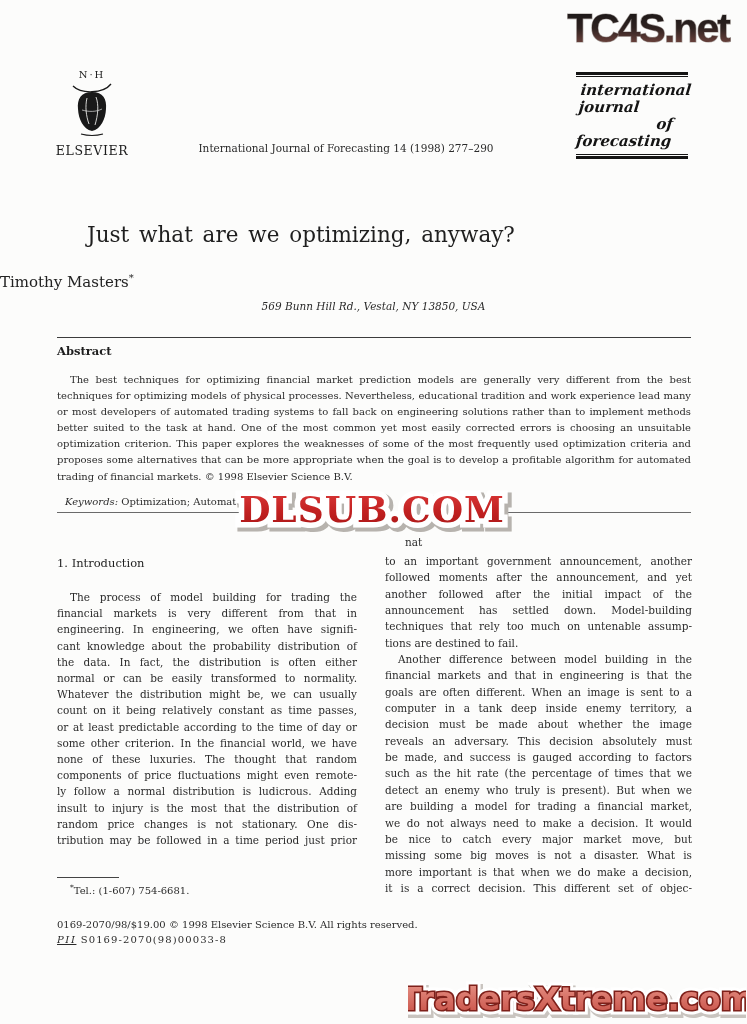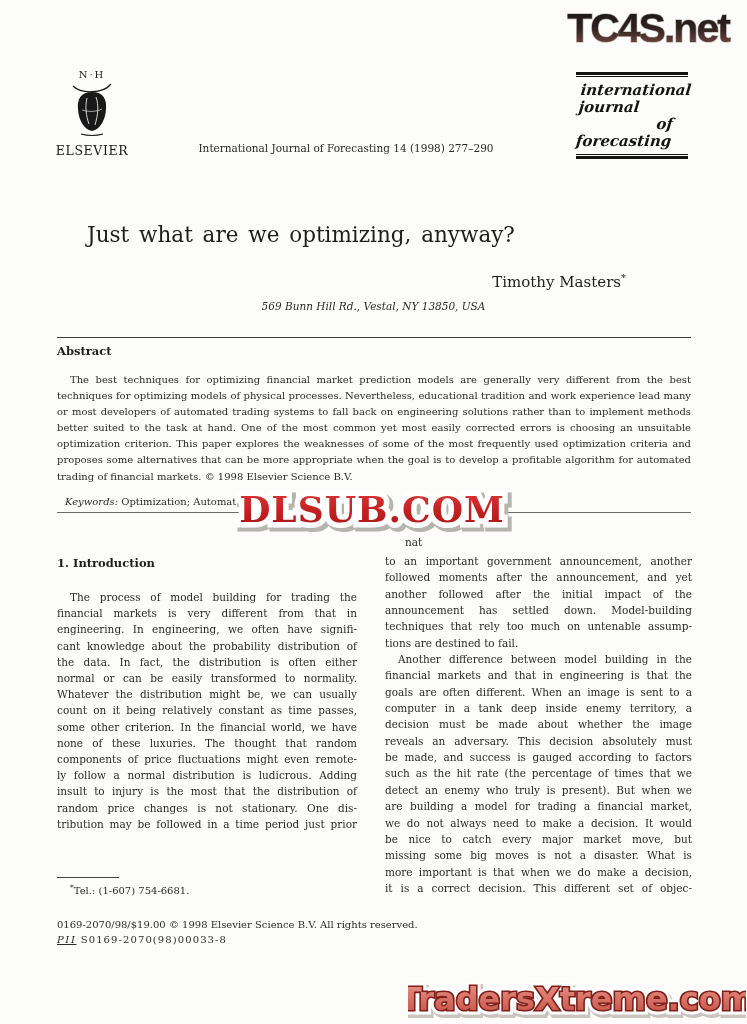--- a/index.html
+++ b/index.html
@@ -22,42 +22,42 @@
   .rule-thin  { height:1px; background:#141414; margin-top:1px; }
   .rule-thin-b{ height:1px; background:#141414; margin-bottom:1px; }
   .jlogo-script { font-style:italic; font-weight:bold; font-size:15px; color:#141414;
                   padding:5px 0 4px 0; line-height:17px; transform:skewX(-6deg); }
   .jlogo-script .l1 { text-align:left; padding-left:2px; }
   .jlogo-script .l2 { text-align:right; padding-right:14px; }
 
   
   .title { left:0; top:222px; width:602px; text-align:center; font-size:21.5px;
            color:#1f1f1f; word-spacing:3px; }
-  .author { left:0; top:272px; width:626px; text-align:right; font-size:15px; color:#222; }
+  .author { left:0; top:272px; width:626px; text-align:left; font-size:15px; color:#222; }
   .author sup { font-size:10px; }
   .affiliation { left:0; top:300px; width:747px; text-align:center; font-style:italic;
                  font-size:10.5px; color:#2b2b2b; }
 
   
   .hr1 { left:57px; top:337px; width:634px; height:1px; background:#3c3c3c; }
   .abstract-h { left:57px; top:344px; font-size:11.5px; font-weight:bold; color:#1e1e1e; }
   .abstract-body { left:57px; top:372px; width:634px; font-size:10px; line-height:16.1px;
                    color:#2b2b2b; }
   .line { text-align:justify; text-align-last:justify; }
   .line.end { text-align-last:left; }
   .line.indent { text-indent:13px; }
 
   .keywords { left:65px; top:496px; font-size:10px; color:#2b2b2b; }
   .keywords .kw-label { font-style:italic; }
   .kw-fragment { left:405px; top:496px; font-size:10.5px; color:#2b2b2b;margin-top:40px; }
   .hr2 { left:57px; top:512px; width:634px; height:1px; background:#6a6a6a; }
   .dlsub-wm { left:222px; top:483px; }
 
   
-  .intro-h { left:57px; top:556px; font-size:11.5px; font-weight:bold; color:#1e1e1e; }
+  .intro-h { left:57px; top:556px; font-size:11.5px; font-weight:normal; color:#1e1e1e; }
   .col-left  { left:57px;  top:589px; width:300px; font-size:10.5px; line-height:16.2px; color:#2b2b2b; }
   .col-right { left:385px; top:553px; width:307px; font-size:10.5px; line-height:16.35px; color:#2b2b2b; }
 
   
   .fn-rule { left:57px; top:877px; width:62px; height:1px; background:#444; }
   .footnote { left:57px; top:883px; font-size:10px; color:#2b2b2b; text-indent:13px; }
   .footnote sup { font-size:7.5px; }
   .imprint1 { left:57px; top:919px; font-size:10px; color:#2b2b2b;text-align:center; }
   .imprint2 { left:57px; top:934px; font-size:10px; letter-spacing:1.1px; color:#2b2b2b; }
   .imprint2 .pii { font-style:italic; letter-spacing:1.6px;text-decoration:underline; }
@@ -144,20 +144,21 @@
   <div class="abs intro-h">1. Introduction</div>
   <div class="abs col-left">
       <div class="line indent">The process of model building for trading the</div>
       <div class="line">financial markets is very different from that in</div>
       <div class="line">engineering. In engineering, we often have signifi-</div>
       <div class="line">cant knowledge about the probability distribution of</div>
       <div class="line">the data. In fact, the distribution is often either</div>
       <div class="line">normal or can be easily transformed to normality.</div>
       <div class="line">Whatever the distribution might be, we can usually</div>
       <div class="line">count on it being relatively constant as time passes,</div>
+      <div class="line">or at least predictable according to the time of day or</div>
       <div class="line">some other criterion. In the financial world, we have</div>
       <div class="line">none of these luxuries. The thought that random</div>
       <div class="line">components of price fluctuations might even remote-</div>
       <div class="line">ly follow a normal distribution is ludicrous. Adding</div>
       <div class="line">insult to injury is the most that the distribution of</div>
       <div class="line">random price changes is not stationary. One dis-</div>
       <div class="line">tribution may be followed in a time period just prior</div>
     </div>
   <div class="abs col-right">
       <div class="line">to an important government announcement, another</div>

